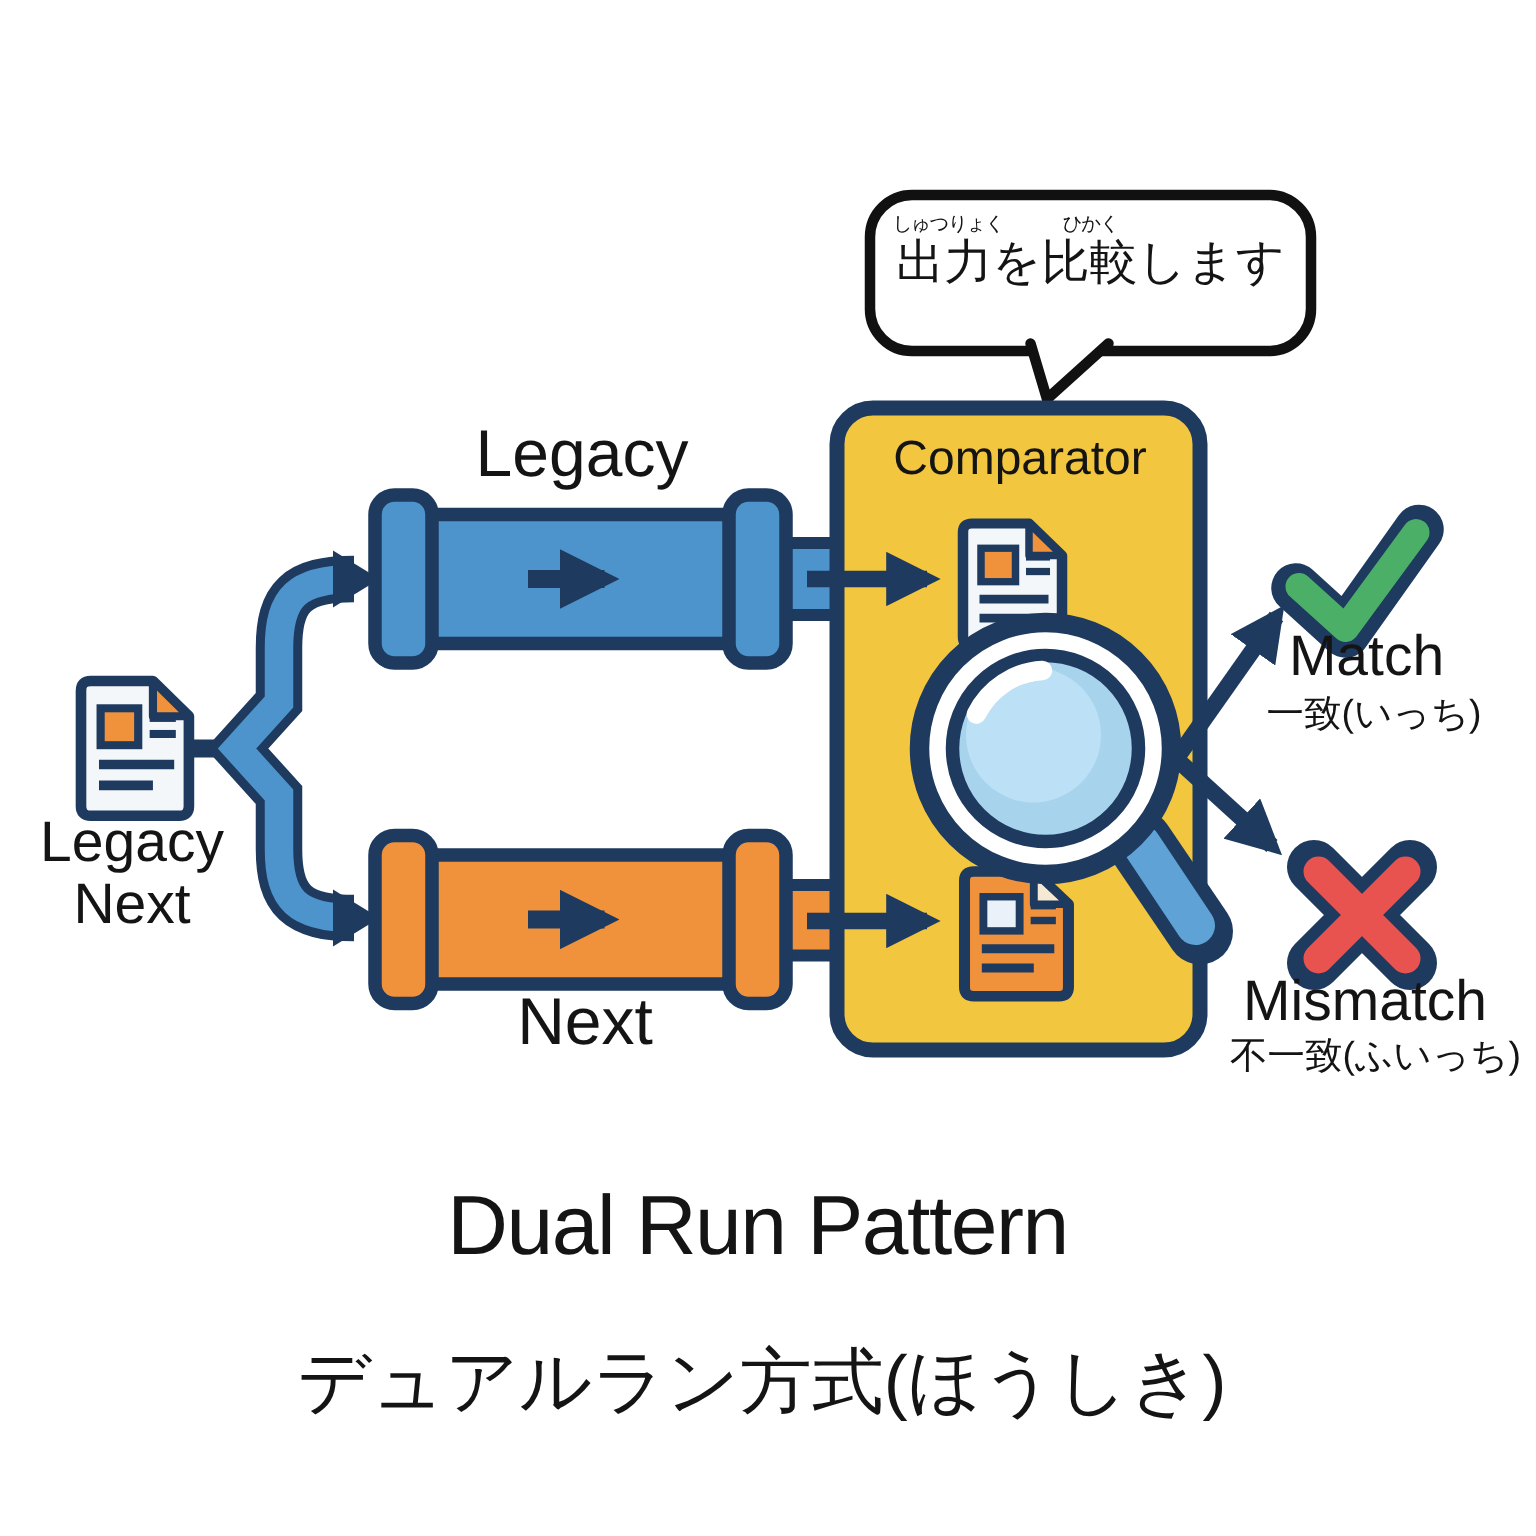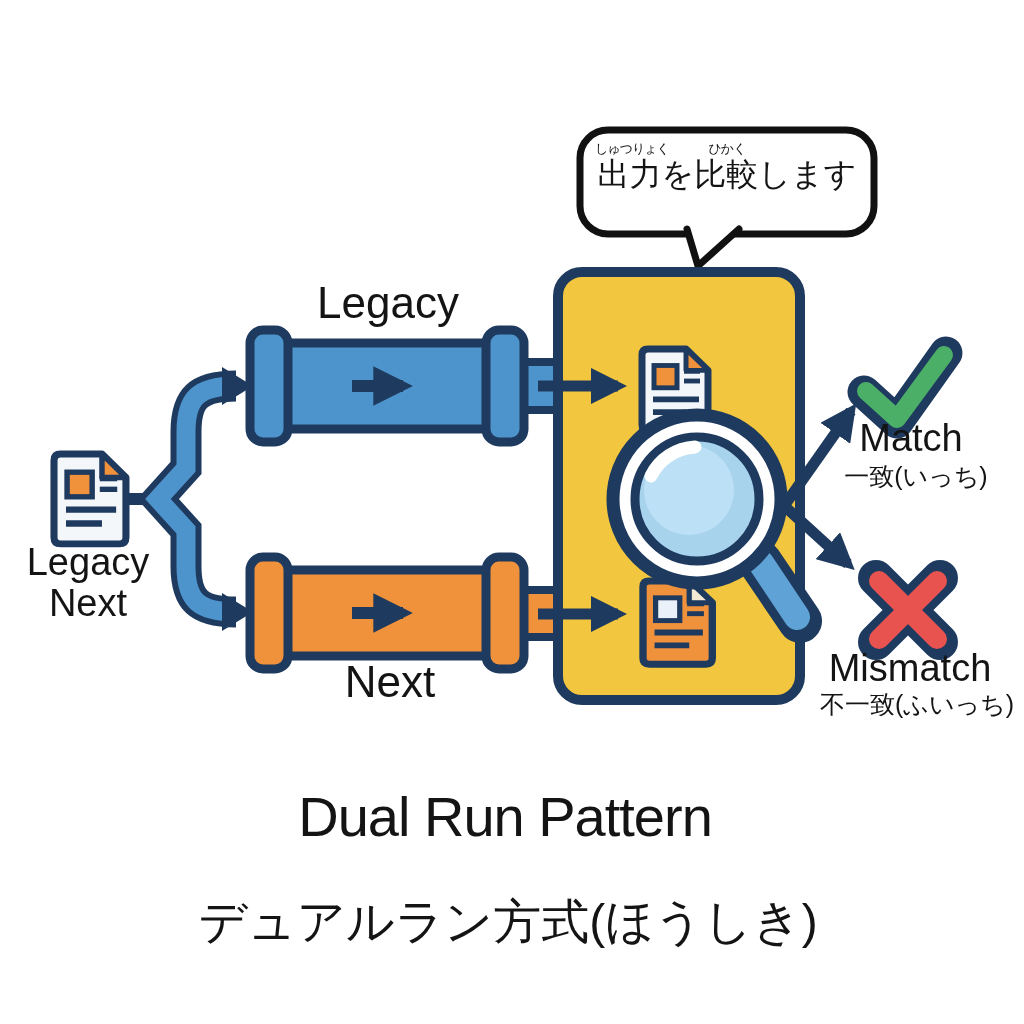--- a/index.html
+++ b/index.html
@@ -131,20 +131,21 @@
       <line x1="11" y1="65" x2="44" y2="65" class="sn" stroke-width="6"></line>
     </g>
   </svg>
 
   <div class="txt t-furi" style="left:632px;top:142px">しゅつりょく</div>
   <div class="txt t-furi" style="left:727px;top:142px">ひかく</div>
   <div class="txt t-bubble" style="left:727px;top:157px">出力を比較します</div>
 
   <div class="txt t-pipe" style="left:388px;top:278px">Legacy</div>
   <div class="txt t-pipe" style="left:390px;top:657px">Next</div>
+  <div class="txt t-comp" style="left:680px;top:288px">Comparator</div>
 
   <div class="txt t-input" style="left:88px;top:542px">
     <span>Legacy</span><br>
     <span>Next</span>
   </div>
 
   <div class="txt t-out" style="left:911px;top:417px">Match</div>
   <div class="txt t-sub" style="left:916px;top:462px">一致(いっち)</div>
   <div class="txt t-out" style="left:910px;top:647px">Mismatch</div>
   <div class="txt t-sub" style="left:917px;top:690px">不一致(ふいっち)</div>

